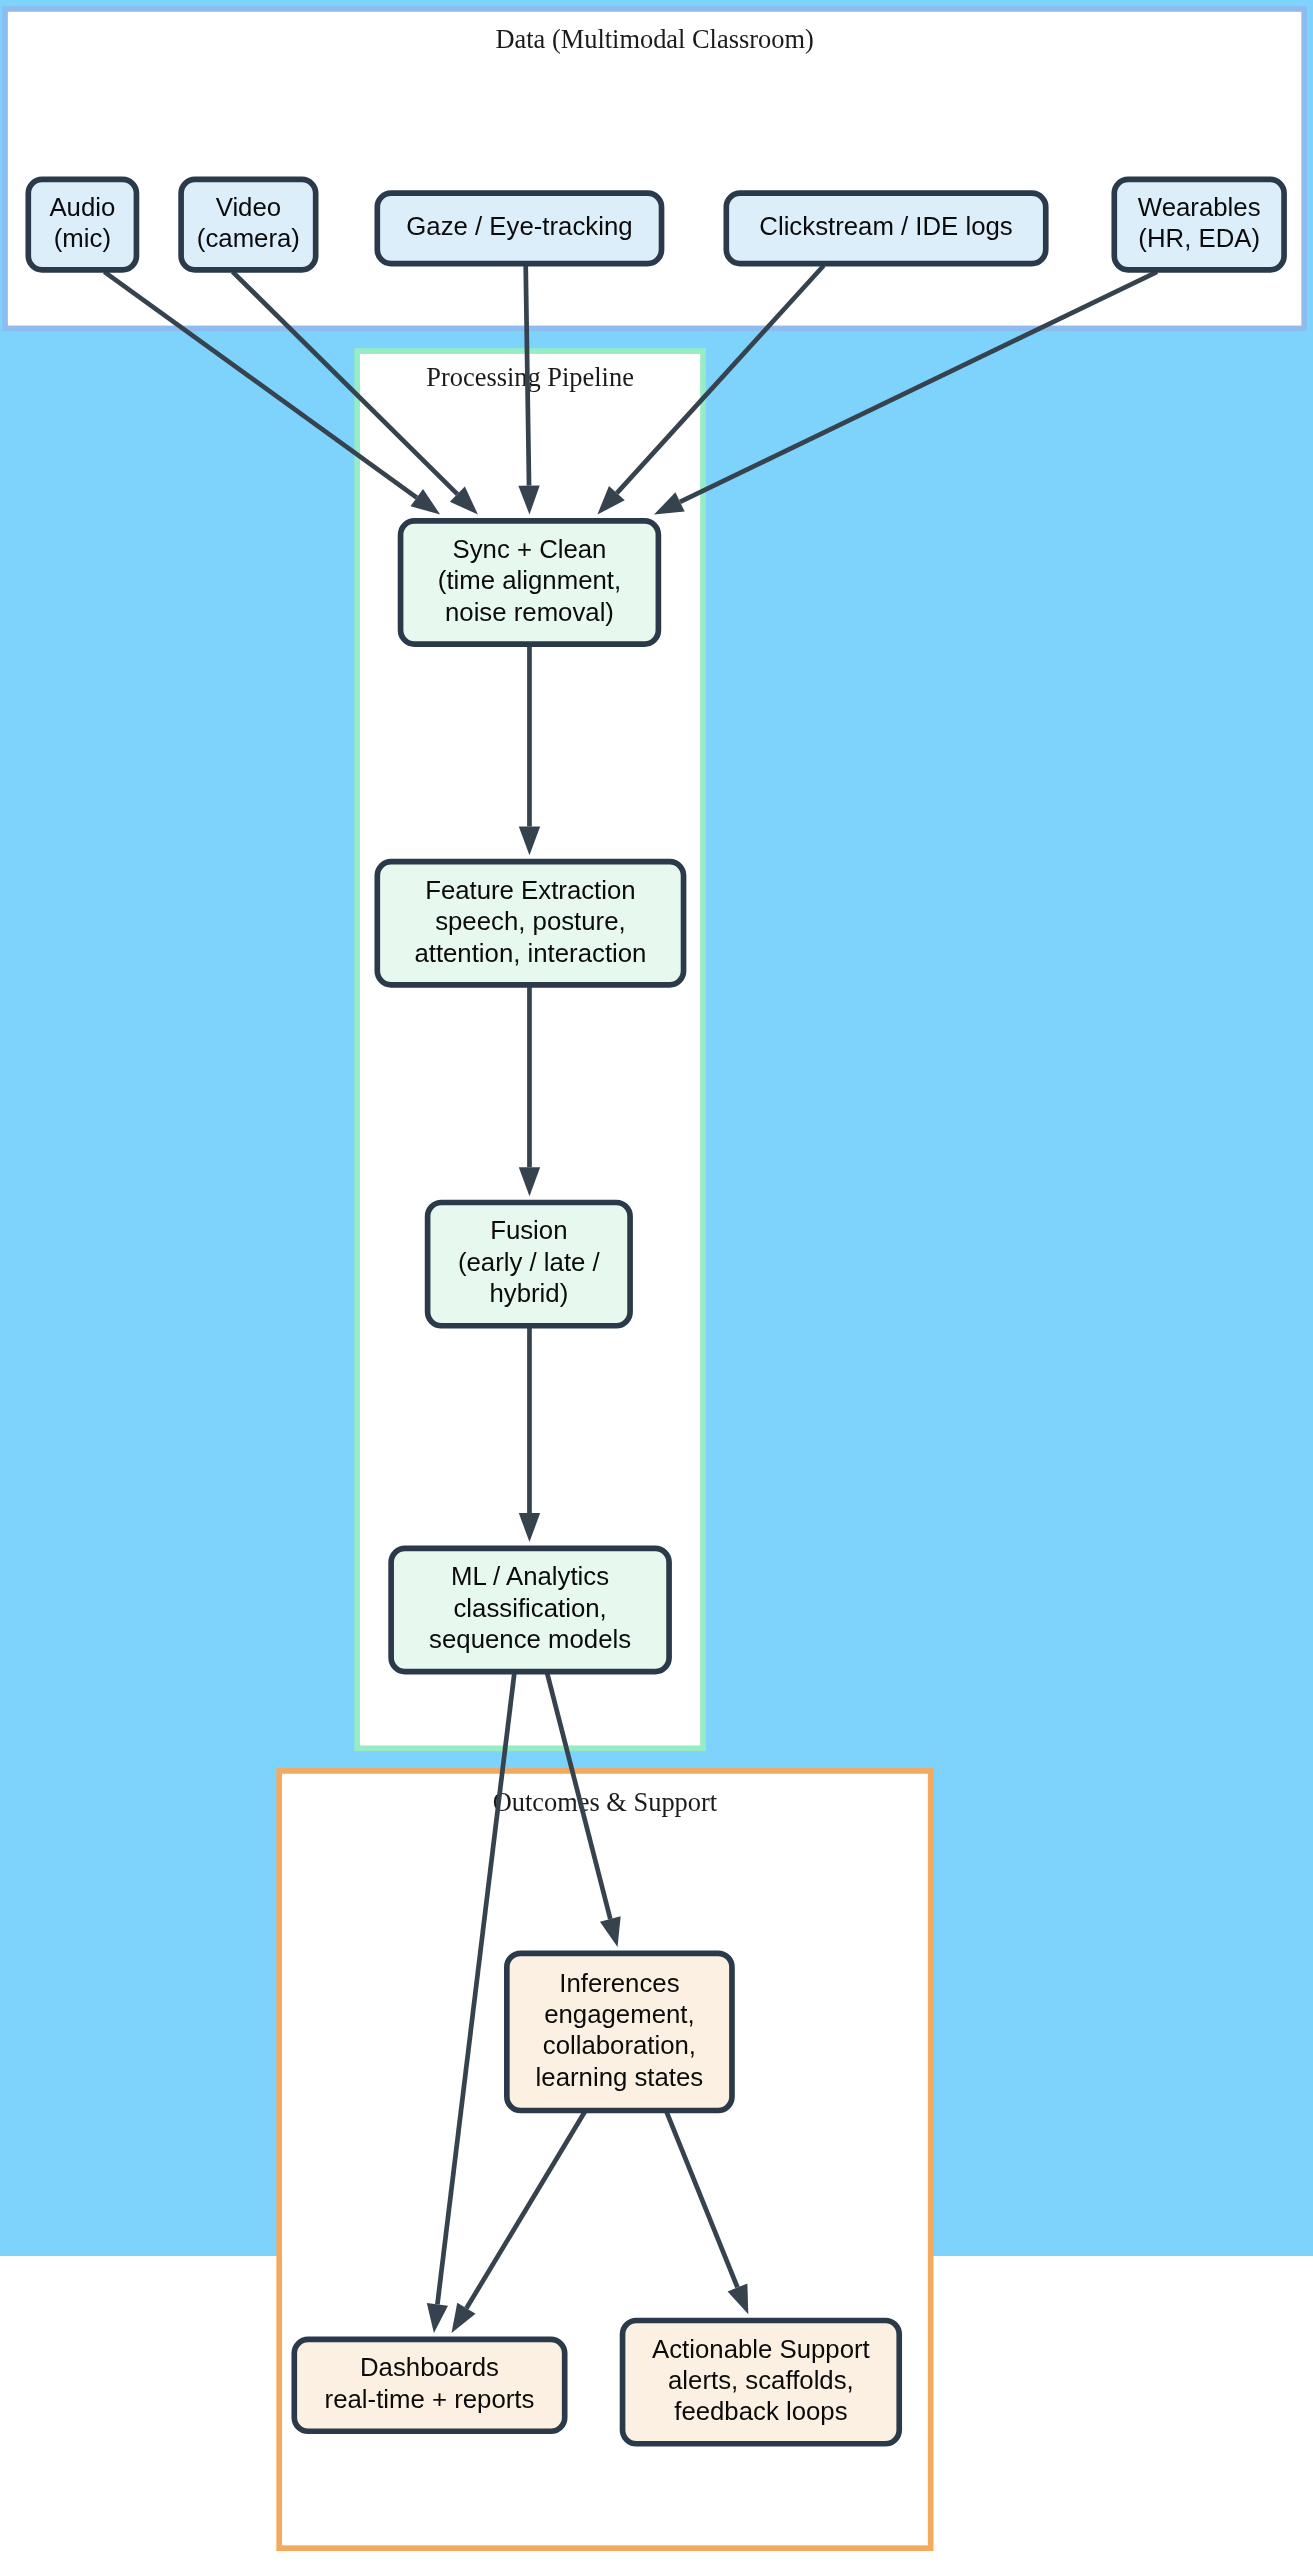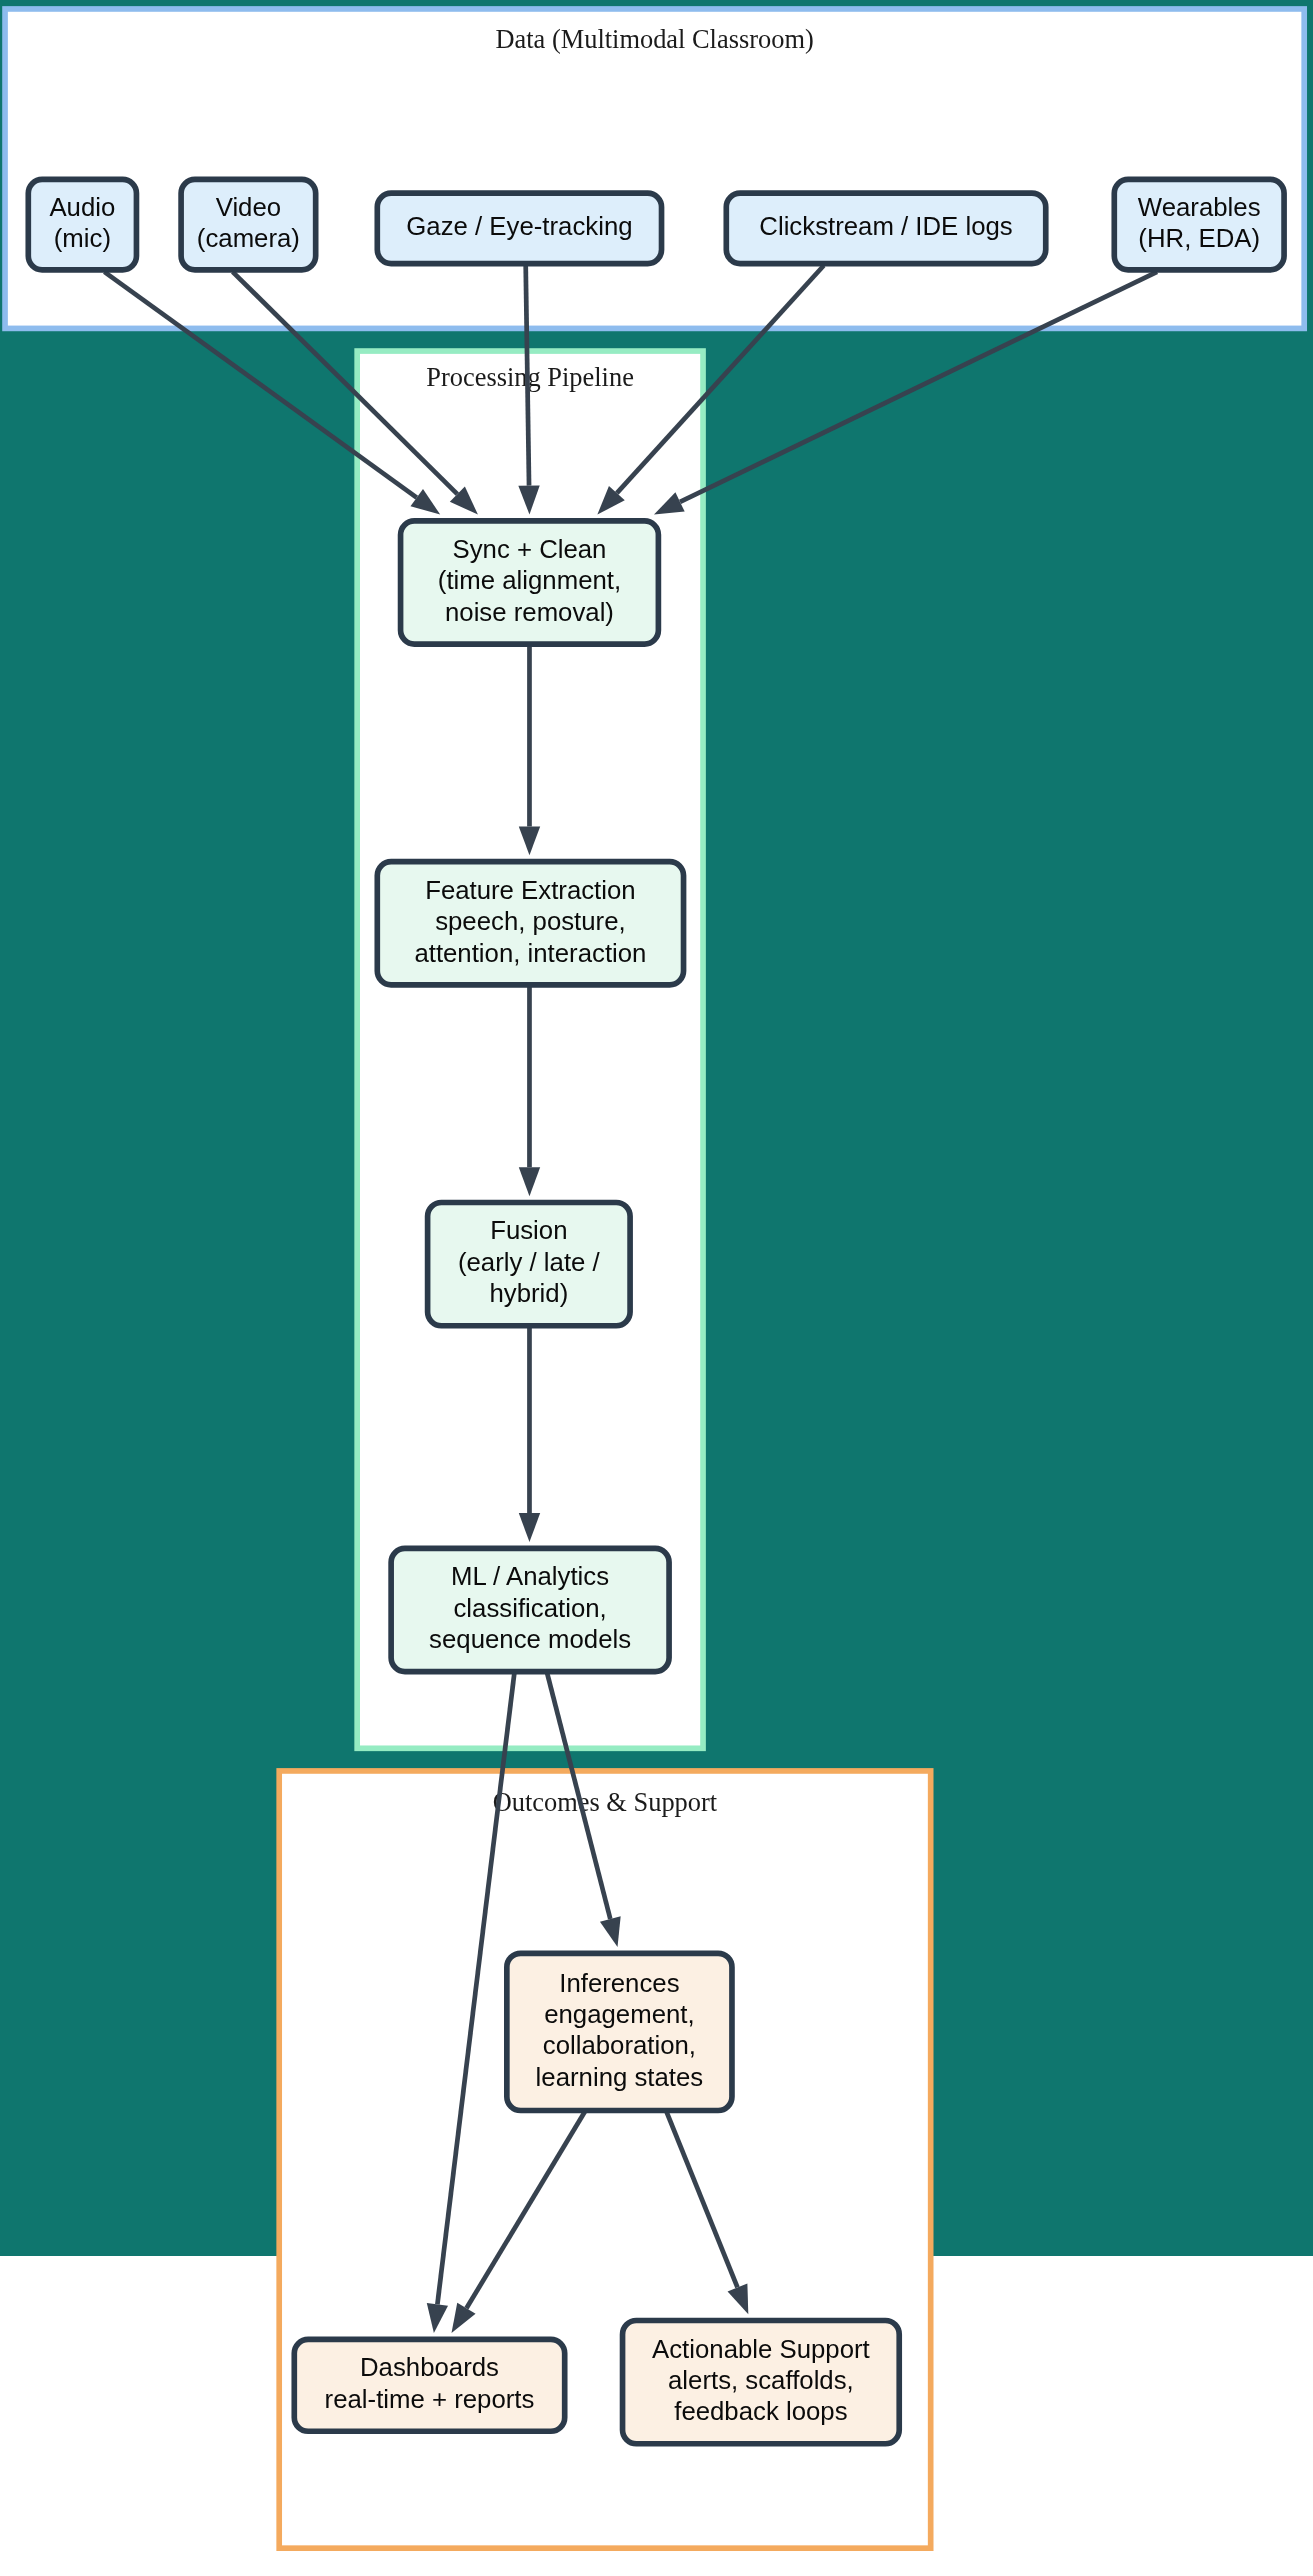--- a/index.html
+++ b/index.html
@@ -11,21 +11,21 @@
   body {
     width: 1313px;
     height: 2576px;
     font-family: "Liberation Sans", sans-serif;
     overflow: hidden;
   }
   #diagram-root {
     position: relative;
     width: 1313px;
     height: 2256px;
-    background: #0f766e;
+    background: #7dd3fc;
   }
   svg#flow {
     display: block;
     width: 1313px;
     height: 2576px;
   }
   .cluster-rect {
     fill: #ffffff;
     stroke-width: 9;
   }

